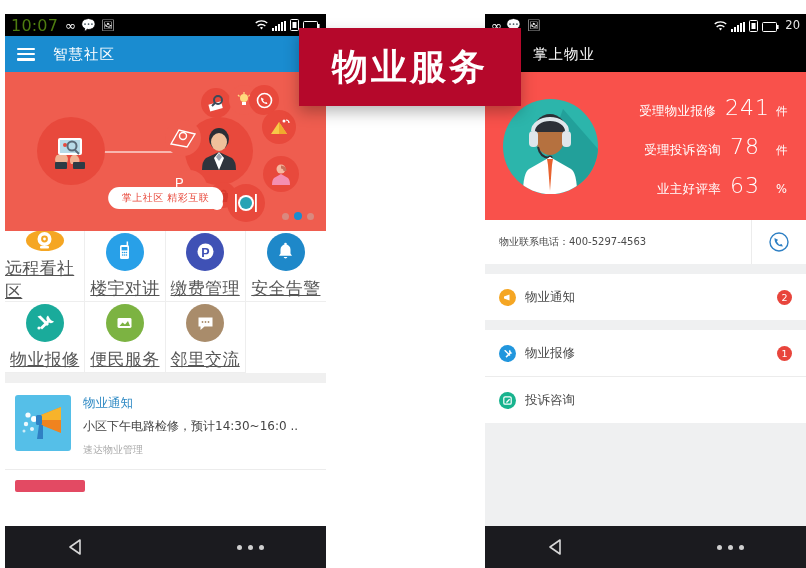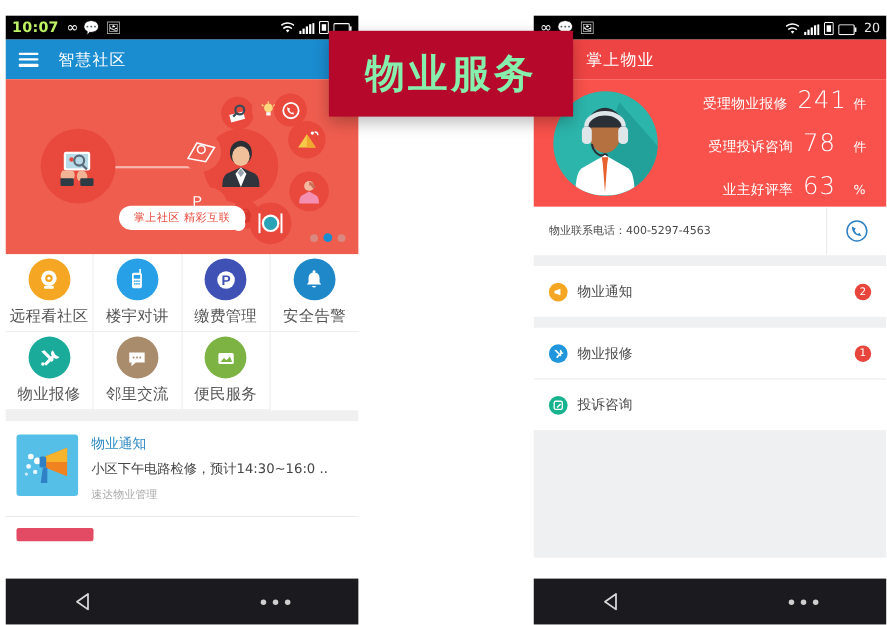--- a/index.html
+++ b/index.html
@@ -7,35 +7,35 @@
        font-family:"DejaVu Sans","Liberation Sans",sans-serif;}
 
   
   .phone{position:absolute;top:14px;width:321px;height:554px;background:#ffffff;overflow:hidden;}
   #phone-left{left:5px;}
   #phone-right{left:485px;}
 
   
   .statusbar{height:22px;background:#000000;color:#ffffff;display:flex;align-items:center;
              padding:0 6px;font-size:12px;box-sizing:border-box;}
-  .sb-time{font-size:13px;letter-spacing:.2px;color:#bef264;font-weight:bold;}
+  .sb-time{font-size:16px;letter-spacing:.2px;color:#4d7c0f;}
   .sb-left-icons{display:flex;align-items:center;gap:5px;margin-left:7px;}
   .sb-spacer{flex:1;}
   .sb-right-icons{display:flex;align-items:flex-end;gap:4px;}
   .sb-batt-num{font-size:11.5px;color:#e8e8e8;margin-left:2px;}
   .ic{display:inline-block;line-height:1;}
 
   
   .appbar{height:36px;background:#1a8cd0;display:flex;align-items:center;padding:0 12px;
           box-sizing:border-box;}
   .hamburger{width:18px;height:13px;display:flex;flex-direction:column;justify-content:space-between;
              margin-right:18px;cursor:pointer;}
   .hamburger span{display:block;height:2.5px;background:#ffffff;border-radius:1px;}
   .appbar-title{color:#ffffff;font-size:14.5px;letter-spacing:1px;}
-  .appbar-right{height:36px;background:#ef4444;display:flex;align-items:center;padding:0 0 0 48px;
+  .appbar-right{height:36px;background:#000000;display:flex;align-items:center;padding:0 0 0 48px;
                 box-sizing:border-box;}
 
   
   .hero{position:relative;height:159px;background:#ef5d4f;overflow:hidden;}
   .hero-line{position:absolute;left:92px;top:79px;width:148px;height:1.5px;background:rgba(255,255,255,.55);}
   .bubble{position:absolute;border-radius:50%;background:#e8493c;display:flex;align-items:center;
           justify-content:center;}
   .b-phone{left:32px;top:45px;width:68px;height:68px;}
   .b-person{left:180px;top:45px;width:68px;height:68px;background:#e8493c;}
   .b-sm{width:30px;height:30px;}
@@ -46,37 +46,37 @@
   .dot{width:7px;height:7px;border-radius:50%;background:#d9897f;}
   .dot.active{background:#1a8cd0;width:8px;height:8px;}
 
   
   .grid{display:grid;grid-template-columns:repeat(4,1fr);background:#ffffff;}
   .grid-cell{height:71px;display:flex;flex-direction:column;align-items:center;justify-content:center;
              box-sizing:border-box;border-right:1px solid #eeeeee;border-bottom:1px solid #eeeeee;}
   .grid-cell:nth-child(4n){border-right:none;}
   .grid-icon{width:38px;height:38px;border-radius:50%;display:flex;align-items:center;justify-content:center;
              margin-bottom:6px;color:#ffffff;}
-  .grid-label{font-size:14px;color:#555555;letter-spacing:.3px;}
+  .grid-label{font-size:17px;color:#555555;letter-spacing:.3px;text-decoration:underline;}
   .grid-gap{height:10px;background:#f0f0f0;}
 
   
   .card{display:flex;padding:12px 10px;background:#ffffff;box-sizing:border-box;}
   .card-thumb{width:56px;height:56px;border-radius:3px;flex:0 0 auto;margin-right:12px;
               background:#55bfe8;position:relative;overflow:hidden;}
   .card-body{flex:1;min-width:0;}
   .card-title{font-size:12.5px;color:#2f8ac4;margin-bottom:6px;}
   .card-desc{font-size:12px;color:#444444;margin-bottom:8px;white-space:nowrap;overflow:hidden;}
   .card-src{font-size:10px;color:#aaaaaa;}
   .card-div{height:1px;background:#ececec;}
   .card2{display:flex;padding:10px 10px 0 10px;box-sizing:border-box;}
   .card2-thumb{width:70px;height:12px;background:#e34a63;border-radius:2px;}
 
   
-  .stats{height:116px;background:#f9514b;display:flex;align-items:center;padding:0 14px 0 18px;
+  .stats{height:148px;background:#f9514b;display:flex;align-items:center;padding:0 14px 0 18px;
          box-sizing:border-box;}
   .avatar{width:95px;height:95px;border-radius:50%;background:#2cb5ab;flex:0 0 auto;
           position:relative;overflow:hidden;margin-right:8px;}
   .stat-rows{flex:1;display:flex;flex-direction:column;justify-content:center;gap:14px;}
   .stat-row{display:flex;align-items:baseline;justify-content:flex-end;}
   .stat-label{font-size:12.5px;color:#ffffff;letter-spacing:.3px;}
   .stat-val{font-size:22px;color:#ffffff;margin:0 6px 0 9px;min-width:40px;text-align:left;
             font-weight:300;letter-spacing:1px;}
   .stat-unit{font-size:11.5px;color:#ffffff;width:16px;text-align:left;}
 
@@ -103,21 +103,21 @@
   .navbar{position:absolute;bottom:0;left:0;width:321px;height:42px;background:#1b1b1f;
           display:flex;align-items:center;}
   .nav-back{position:absolute;left:62px;}
   .nav-menu{position:absolute;left:232px;display:flex;gap:6px;align-items:center;}
   .nav-dot{width:5px;height:5px;border-radius:50%;background:#cfcfcf;}
 
   
   #overlay-banner{position:absolute;left:299px;top:28px;width:222px;height:78px;
      background:#b5082b;display:flex;align-items:center;justify-content:center;
      box-shadow:0 6px 14px rgba(0,0,0,.28);z-index:50;}
-  #overlay-banner .ob-text{color:#86efac;font-size:36px;letter-spacing:3px;font-weight:bold;}
+  #overlay-banner .ob-text{color:#ffffff;font-size:36px;letter-spacing:3px;font-weight:bold;}
 </style>
 </head>
 <body>
 
 <div class="phone" id="phone-left">
 
   <div class="statusbar">
     <span class="sb-time">10:07</span>
     <span class="sb-left-icons">
       <span class="ic" style="font-size:13px;">∞</span>
@@ -312,38 +312,38 @@
       <div class="grid-icon" style="background:#1aab9b;">
         <svg width="21" height="21" viewBox="0 0 21 21">
             <path d="M3.5 4.5l3-1 8.5 8.5-2 2L4.5 5.5z" fill="#fff"></path>
             <path d="M14 3.5a3.5 3.5 0 00-1 5l-7 7 2 2 7-7a3.5 3.5 0 005-1l-2.5-1-1.5-1.5z" fill="#fff"></path>
             <circle cx="5" cy="16" r="1.6" fill="#fff"></circle>
           </svg>
       </div>
       <span class="grid-label">物业报修</span>
     </div>
     <div class="grid-cell">
+      <div class="grid-icon" style="background:#7cb342;">
+        <svg width="21" height="21" viewBox="0 0 21 21">
+            <rect x="3.5" y="6" width="14" height="10" rx="1.4" fill="#fff"></rect>
+            <path d="M5.5 14l3-3.5 2.5 2 3-3.5 2 5z" fill="#7cb342"></path>
+          </svg>
+      </div>
+      <span class="grid-label">便民服务</span>
+    </div>
+    <div class="grid-cell">
       <div class="grid-icon" style="background:#a98c6b;">
         <svg width="21" height="21" viewBox="0 0 21 21">
             <path d="M3.5 5.5h14v9h-8l-4 3.5V14.5h-2z" fill="#fff"></path>
             <circle cx="7.5" cy="10" r=".9" fill="#a98c6b"></circle>
             <circle cx="10.5" cy="10" r=".9" fill="#a98c6b"></circle>
             <circle cx="13.5" cy="10" r=".9" fill="#a98c6b"></circle>
           </svg>
       </div>
       <span class="grid-label">邻里交流</span>
-    </div>
-    <div class="grid-cell">
-      <div class="grid-icon" style="background:#7cb342;">
-        <svg width="21" height="21" viewBox="0 0 21 21">
-            <rect x="3.5" y="6" width="14" height="10" rx="1.4" fill="#fff"></rect>
-            <path d="M5.5 14l3-3.5 2.5 2 3-3.5 2 5z" fill="#7cb342"></path>
-          </svg>
-      </div>
-      <span class="grid-label">便民服务</span>
     </div>
   </div>
 
   <div class="grid-gap"></div>
 
   <div class="card">
     <div class="card-thumb">
       <svg width="56" height="56" viewBox="0 0 56 56">
         <circle cx="13" cy="20" r="2.6" fill="#fff" opacity=".95"></circle>
         <circle cx="11" cy="29" r="2.2" fill="#fff" opacity=".9"></circle>

